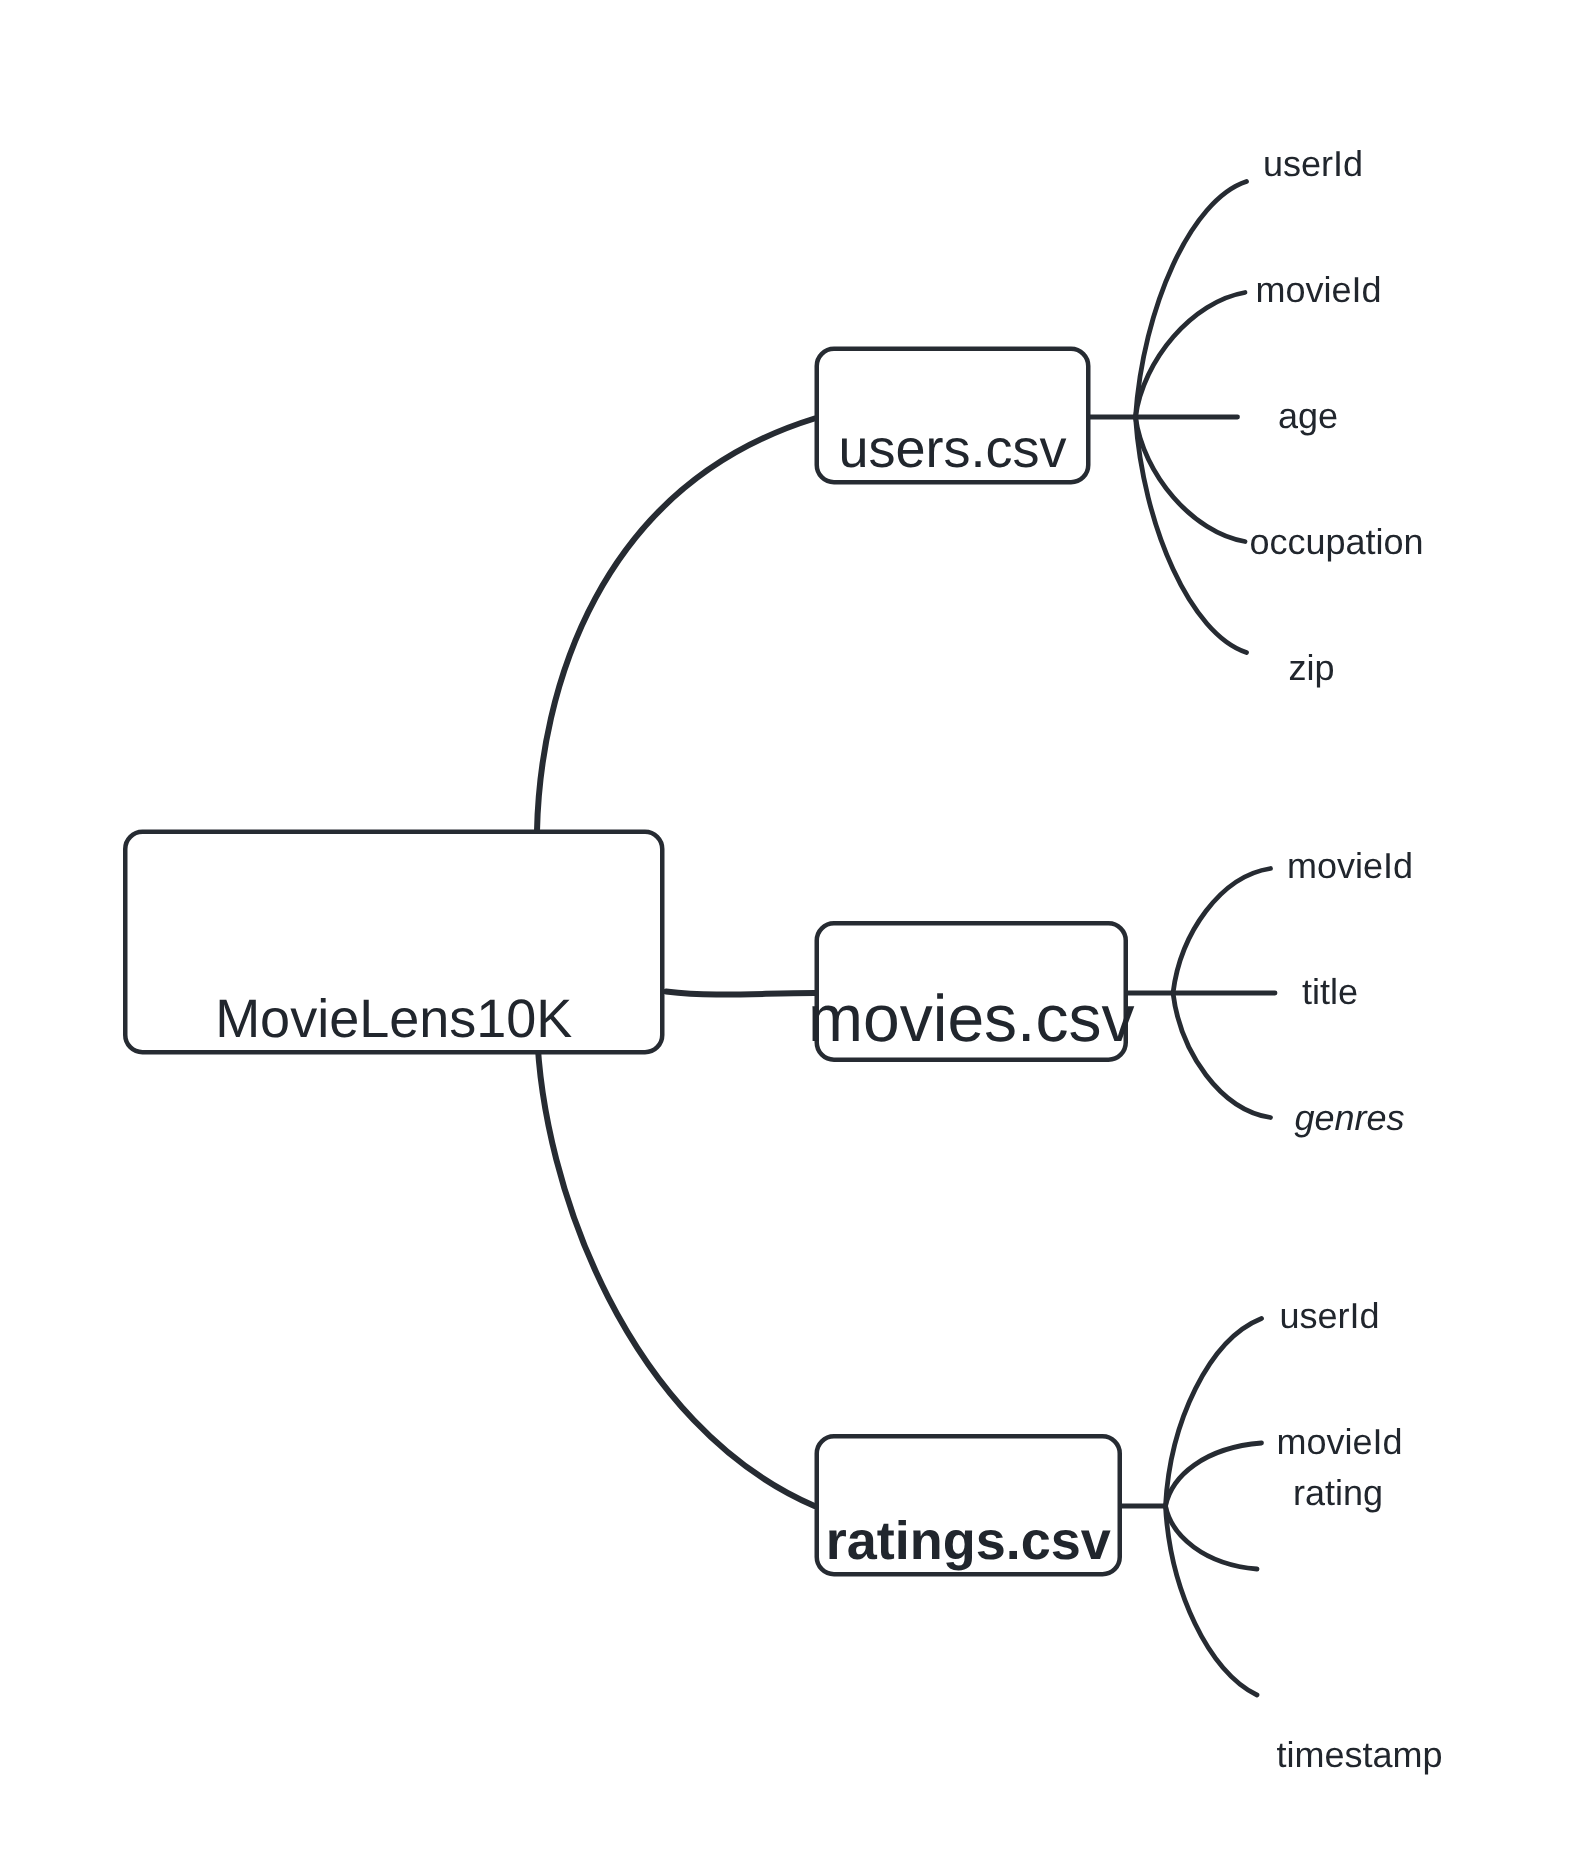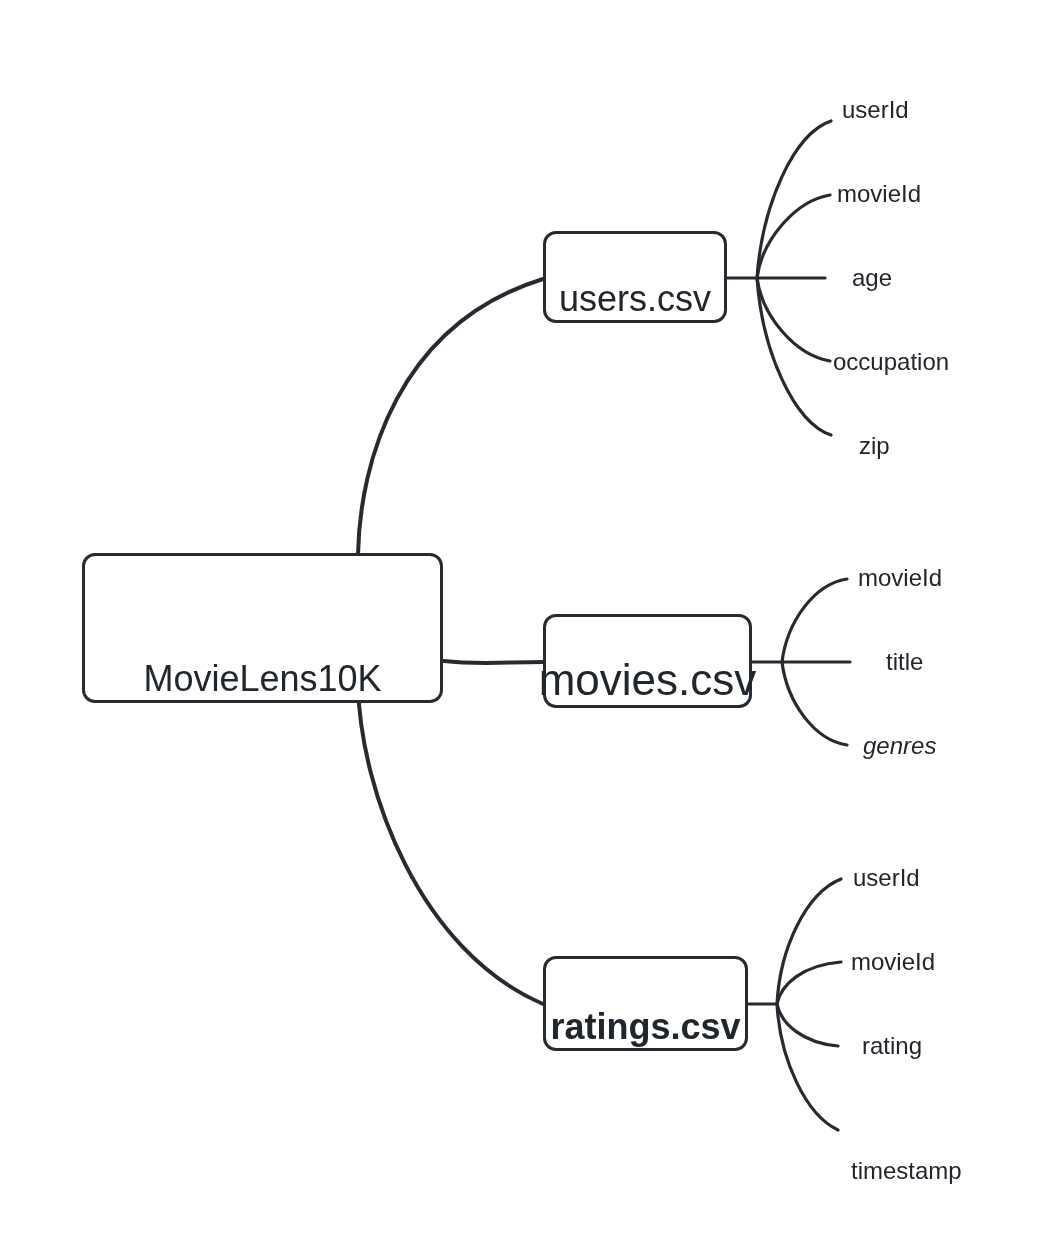--- a/index.html
+++ b/index.html
@@ -88,21 +88,21 @@
     <span>ratings.csv</span>
   </div>
 
   <div class="leaf" style="left:842px;top:110px;">userId</div>
   <div class="leaf" style="left:837px;top:194px;">movieId</div>
   <div class="leaf" style="left:852px;top:278px;">age</div>
   <div class="leaf" style="left:833px;top:362px;">occupation</div>
   <div class="leaf" style="left:859px;top:446px;">zip</div>
 
   <div class="leaf" style="left:858px;top:578px;">movieId</div>
-  <div class="leaf" style="left:886px;top:662px;">title</div>
+  <div class="leaf" style="left:868px;top:662px;">title</div>
   <div class="leaf" style="left:863px;top:746px;font-style:italic;">genres</div>
 
   <div class="leaf" style="left:853px;top:878px;">userId</div>
   <div class="leaf" style="left:851px;top:962px;">movieId</div>
-  <div class="leaf" style="left:862px;top:1046px;">rating</div>
+  <div class="leaf" style="left:862px;top:996px;">rating</div>
   <div class="leaf" style="left:851px;top:1130px;margin-top:41px;">timestamp</div>
 
 </div>
 
 </body></html>

